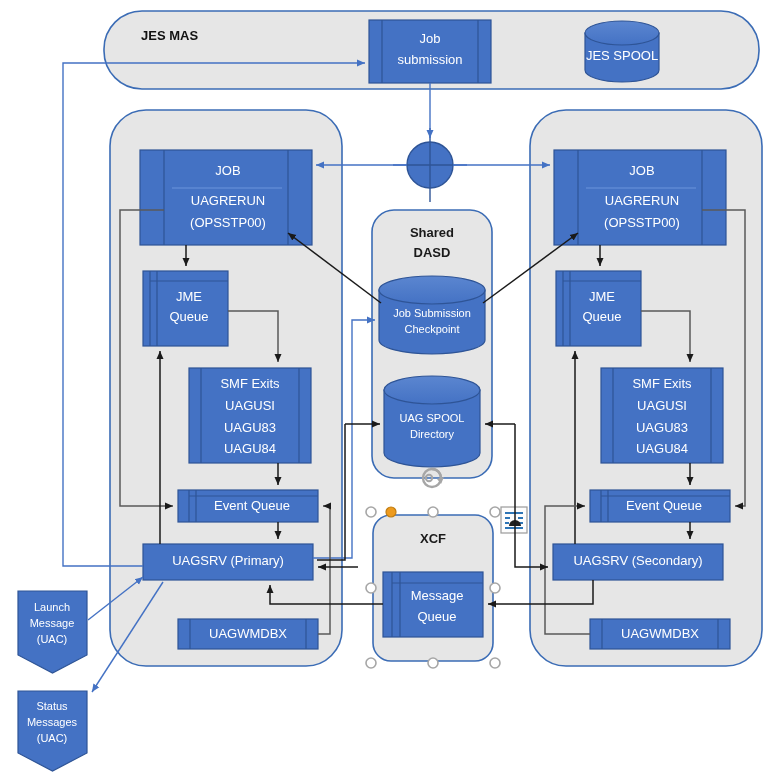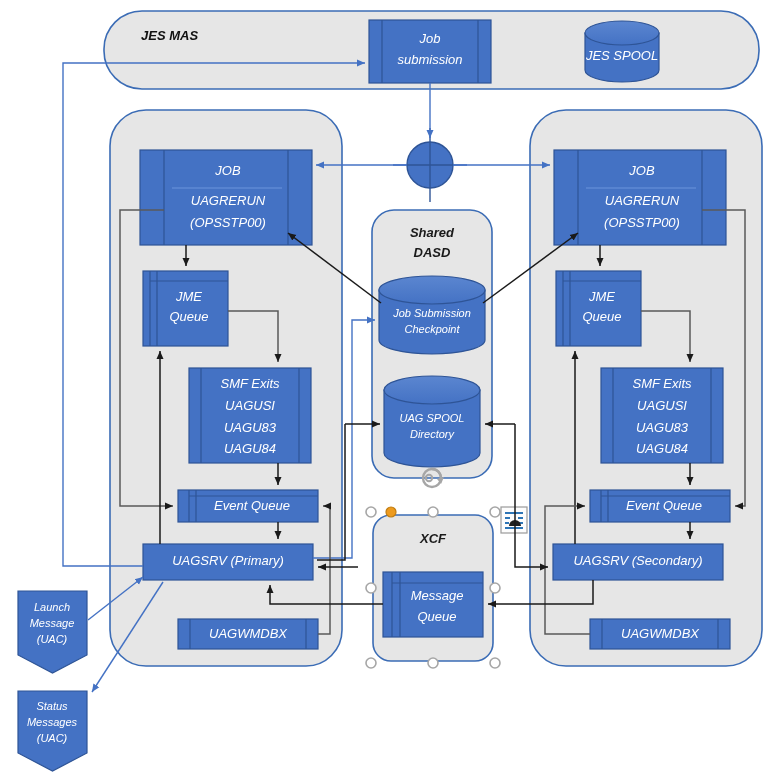--- a/index.html
+++ b/index.html
@@ -10,21 +10,20 @@
   body {
     width: 765px;
     height: 775px;
     font-family: "Liberation Sans", sans-serif;
     overflow: hidden;
   }
   #diagram-root {
     position: relative;
     width: 665px;
     height: 775px;
-    font-style: italic;
   }
   svg.canvas {
     position: absolute;
     top: 0;
     left: 0;
     width: 765px;
     height: 775px;
   }
   text {
     font-family: "Liberation Sans", sans-serif;

